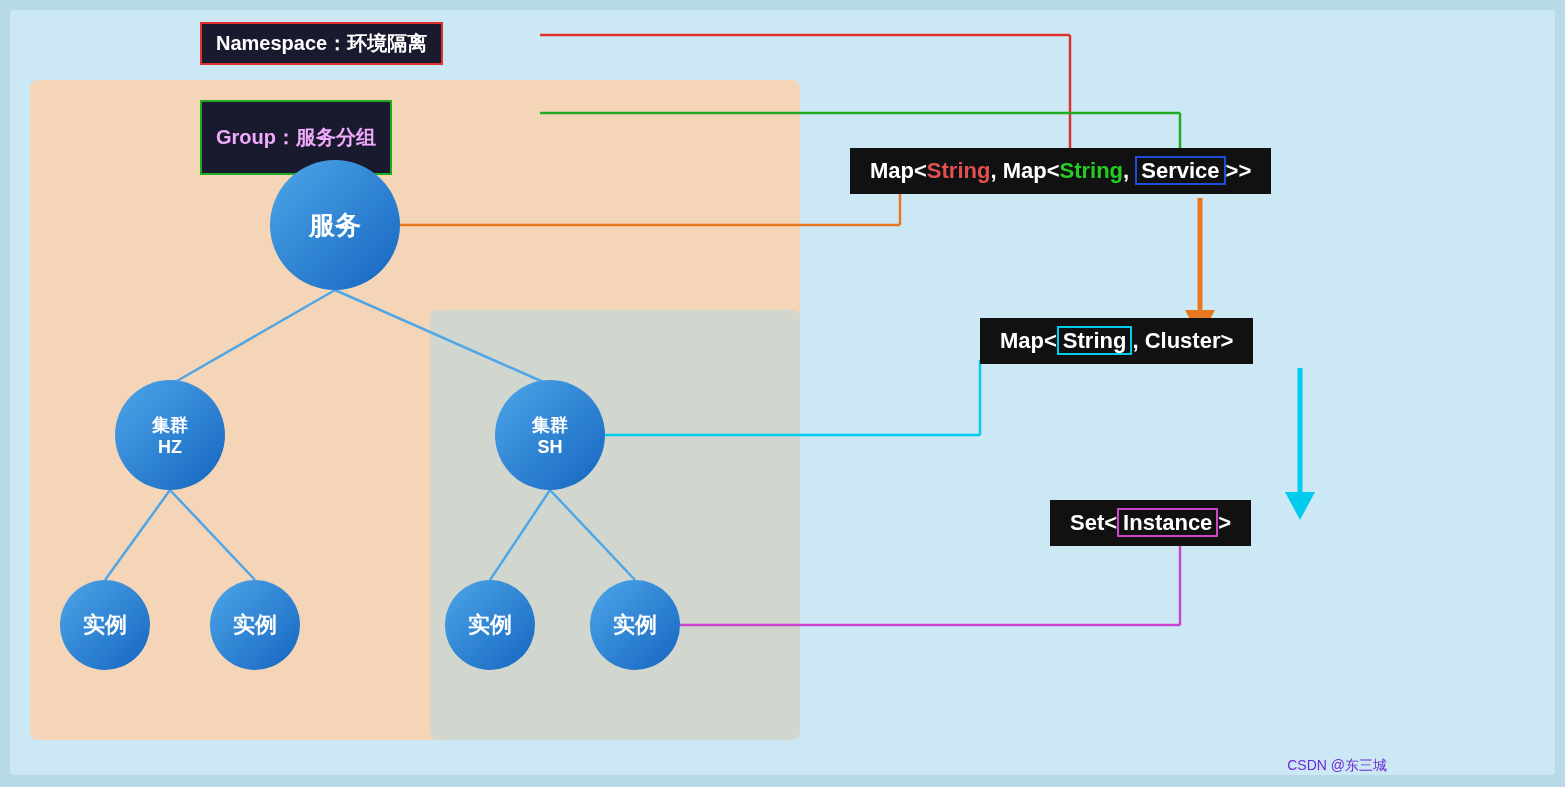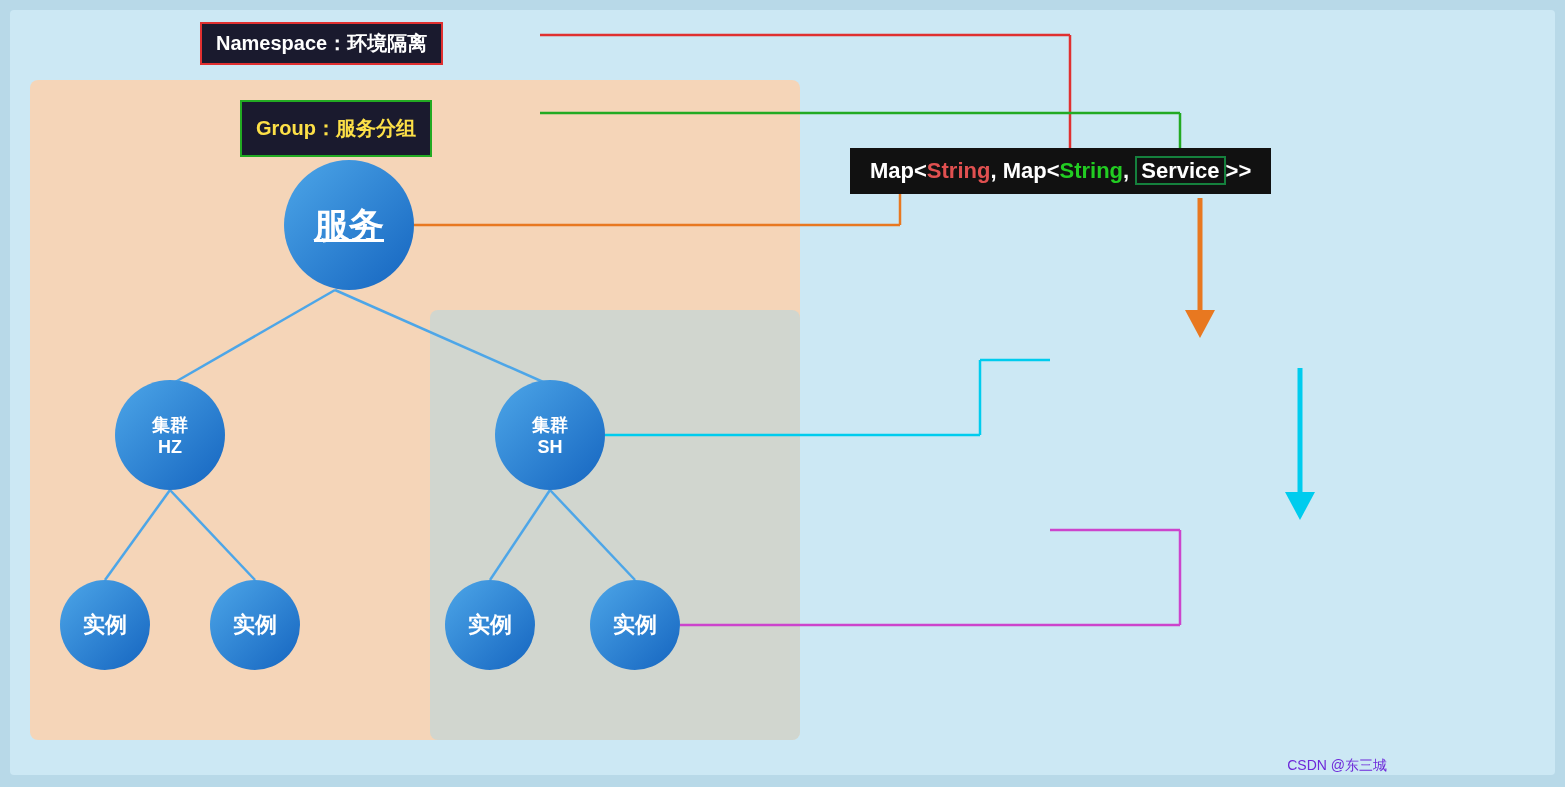--- a/index.html
+++ b/index.html
@@ -65,49 +65,47 @@
       white-space: nowrap;
     }
 
     
     .group-box {
       position: absolute;
       top: 100px;
       left: 200px;
       border: 2px solid #22aa22;
       background: #1a1a2e;
-      color: #fde047;
-      padding: 13px 14px;
+      color: #f0abfc;
+      padding: 22px 14px;
       font-size: 20px;
       font-weight: bold;
       white-space: nowrap;
-      margin-left: 40px;
     }
 
     
     .circle-node {
       position: absolute;
       border-radius: 50%;
       background: linear-gradient(135deg, #4da6e8 0%, #1565c0 100%);
       display: flex;
       flex-direction: column;
       align-items: center;
       justify-content: center;
       color: white;
       font-weight: bold;
       text-align: center;
     }
 
     .node-service {
       width: 130px;
       height: 130px;
       top: 160px;
-      left: 284px;
-      font-size: 35px;
-      text-decoration: underline;
+      left: 270px;
+      font-size: 26px;
     }
 
     .node-cluster-hz {
       width: 110px;
       height: 110px;
       top: 380px;
       left: 115px;
       font-size: 18px;
     }
 
@@ -159,21 +157,21 @@
       font-weight: bold;
       padding: 10px 20px;
       white-space: nowrap;
       top: 500px;
       left: 1050px;
     }
 
     
     .highlight-red { color: #e05050; }
     .highlight-green { color: #22cc22; }
-    .highlight-orange { border: 2px solid #15803d; color: white; padding: 0 4px; }
+    .highlight-orange { border: 2px solid #1d4ed8; color: white; padding: 0 4px; }
     .highlight-cyan { border: 2px solid #00ccee; color: white; padding: 0 4px; }
     .highlight-magenta { border: 2px solid #cc44cc; color: white; padding: 0 4px; }
 
     
     .lines-svg {
       position: absolute;
       top: 0; left: 0;
       width: 1565px;
       height: 787px;
       pointer-events: none;
@@ -272,18 +270,28 @@
   <div class="circle-node node-instance node-inst4">
     <span>实例</span>
   </div>
 
   <div class="map-box map-box1">
     <span>
       Map&lt;<span class="highlight-red">String</span>, Map&lt;<span class="highlight-green">String</span>, <span class="highlight-orange">Service</span>&gt;&gt;
     </span>
   </div>
 
-
+  <div class="map-box map-box2">
+    <span>
+      Map&lt;<span class="highlight-cyan">String</span>, Cluster&gt;
+    </span>
+  </div>
+
+  <div class="set-box">
+    <span>
+      Set&lt;<span class="highlight-magenta">Instance</span>&gt;
+    </span>
+  </div>
 
   <div class="watermark">
     <span>CSDN @东三城</span>
   </div>
 </div>
 
 </body></html>

